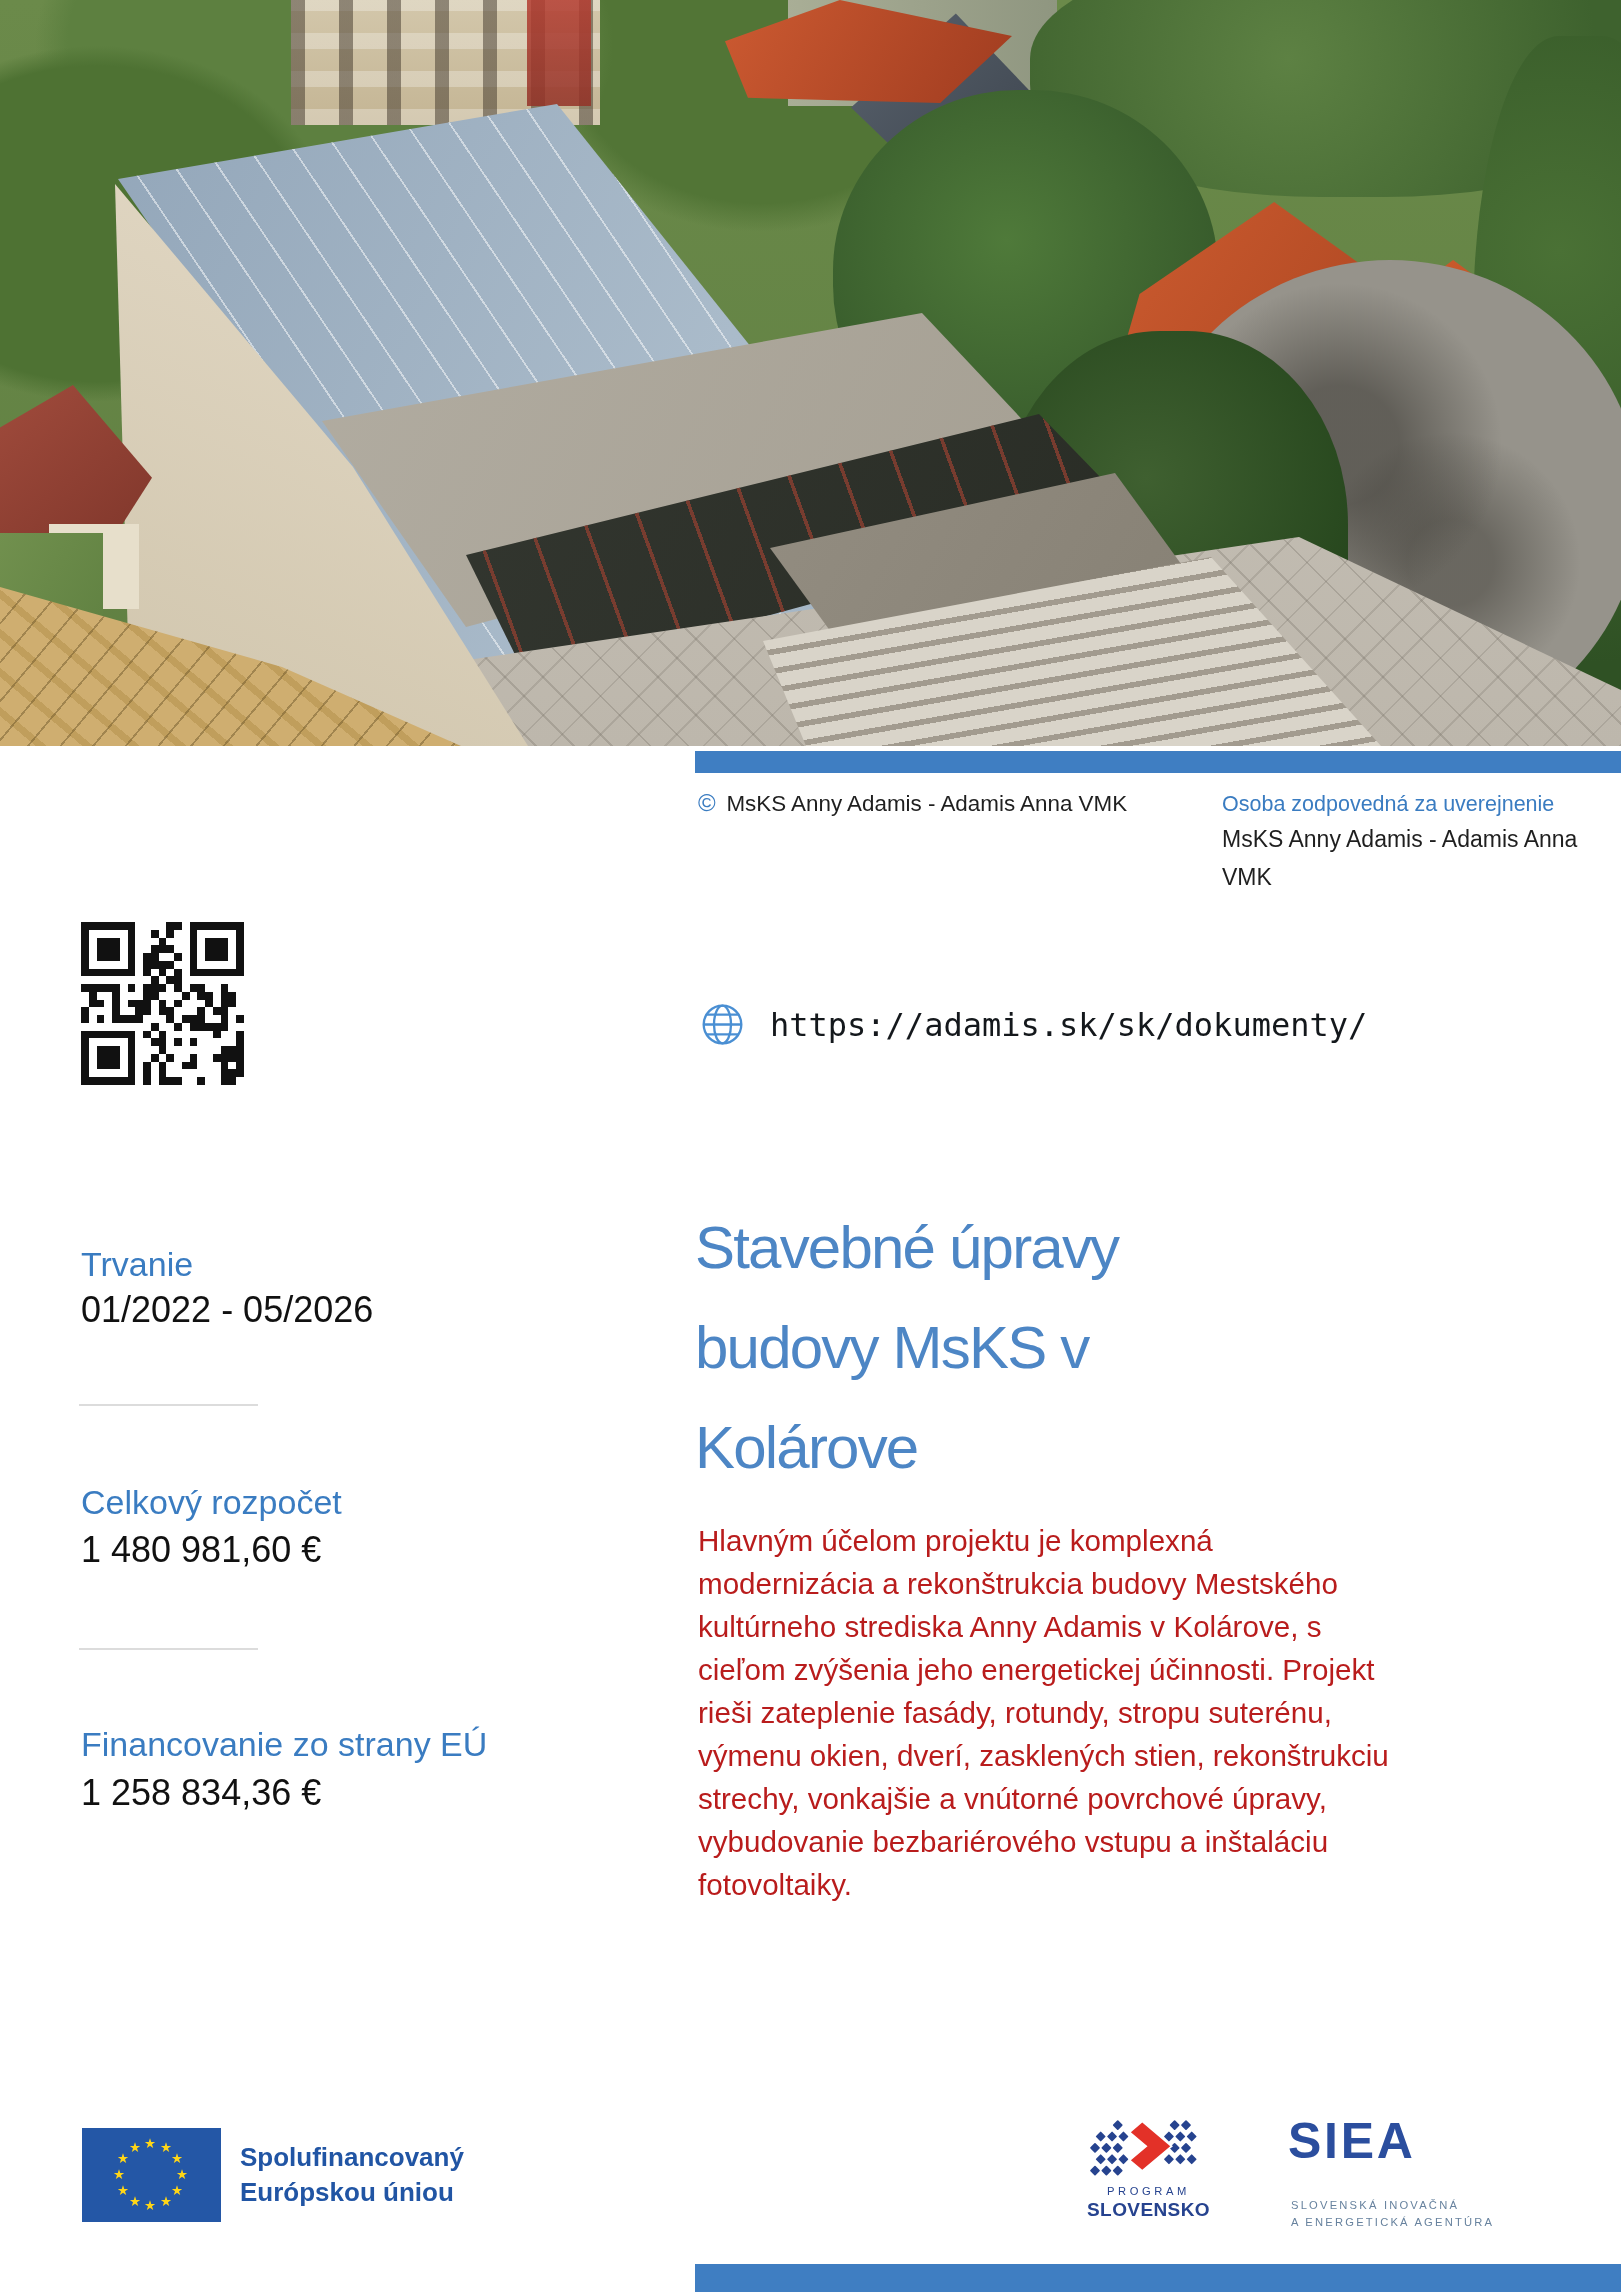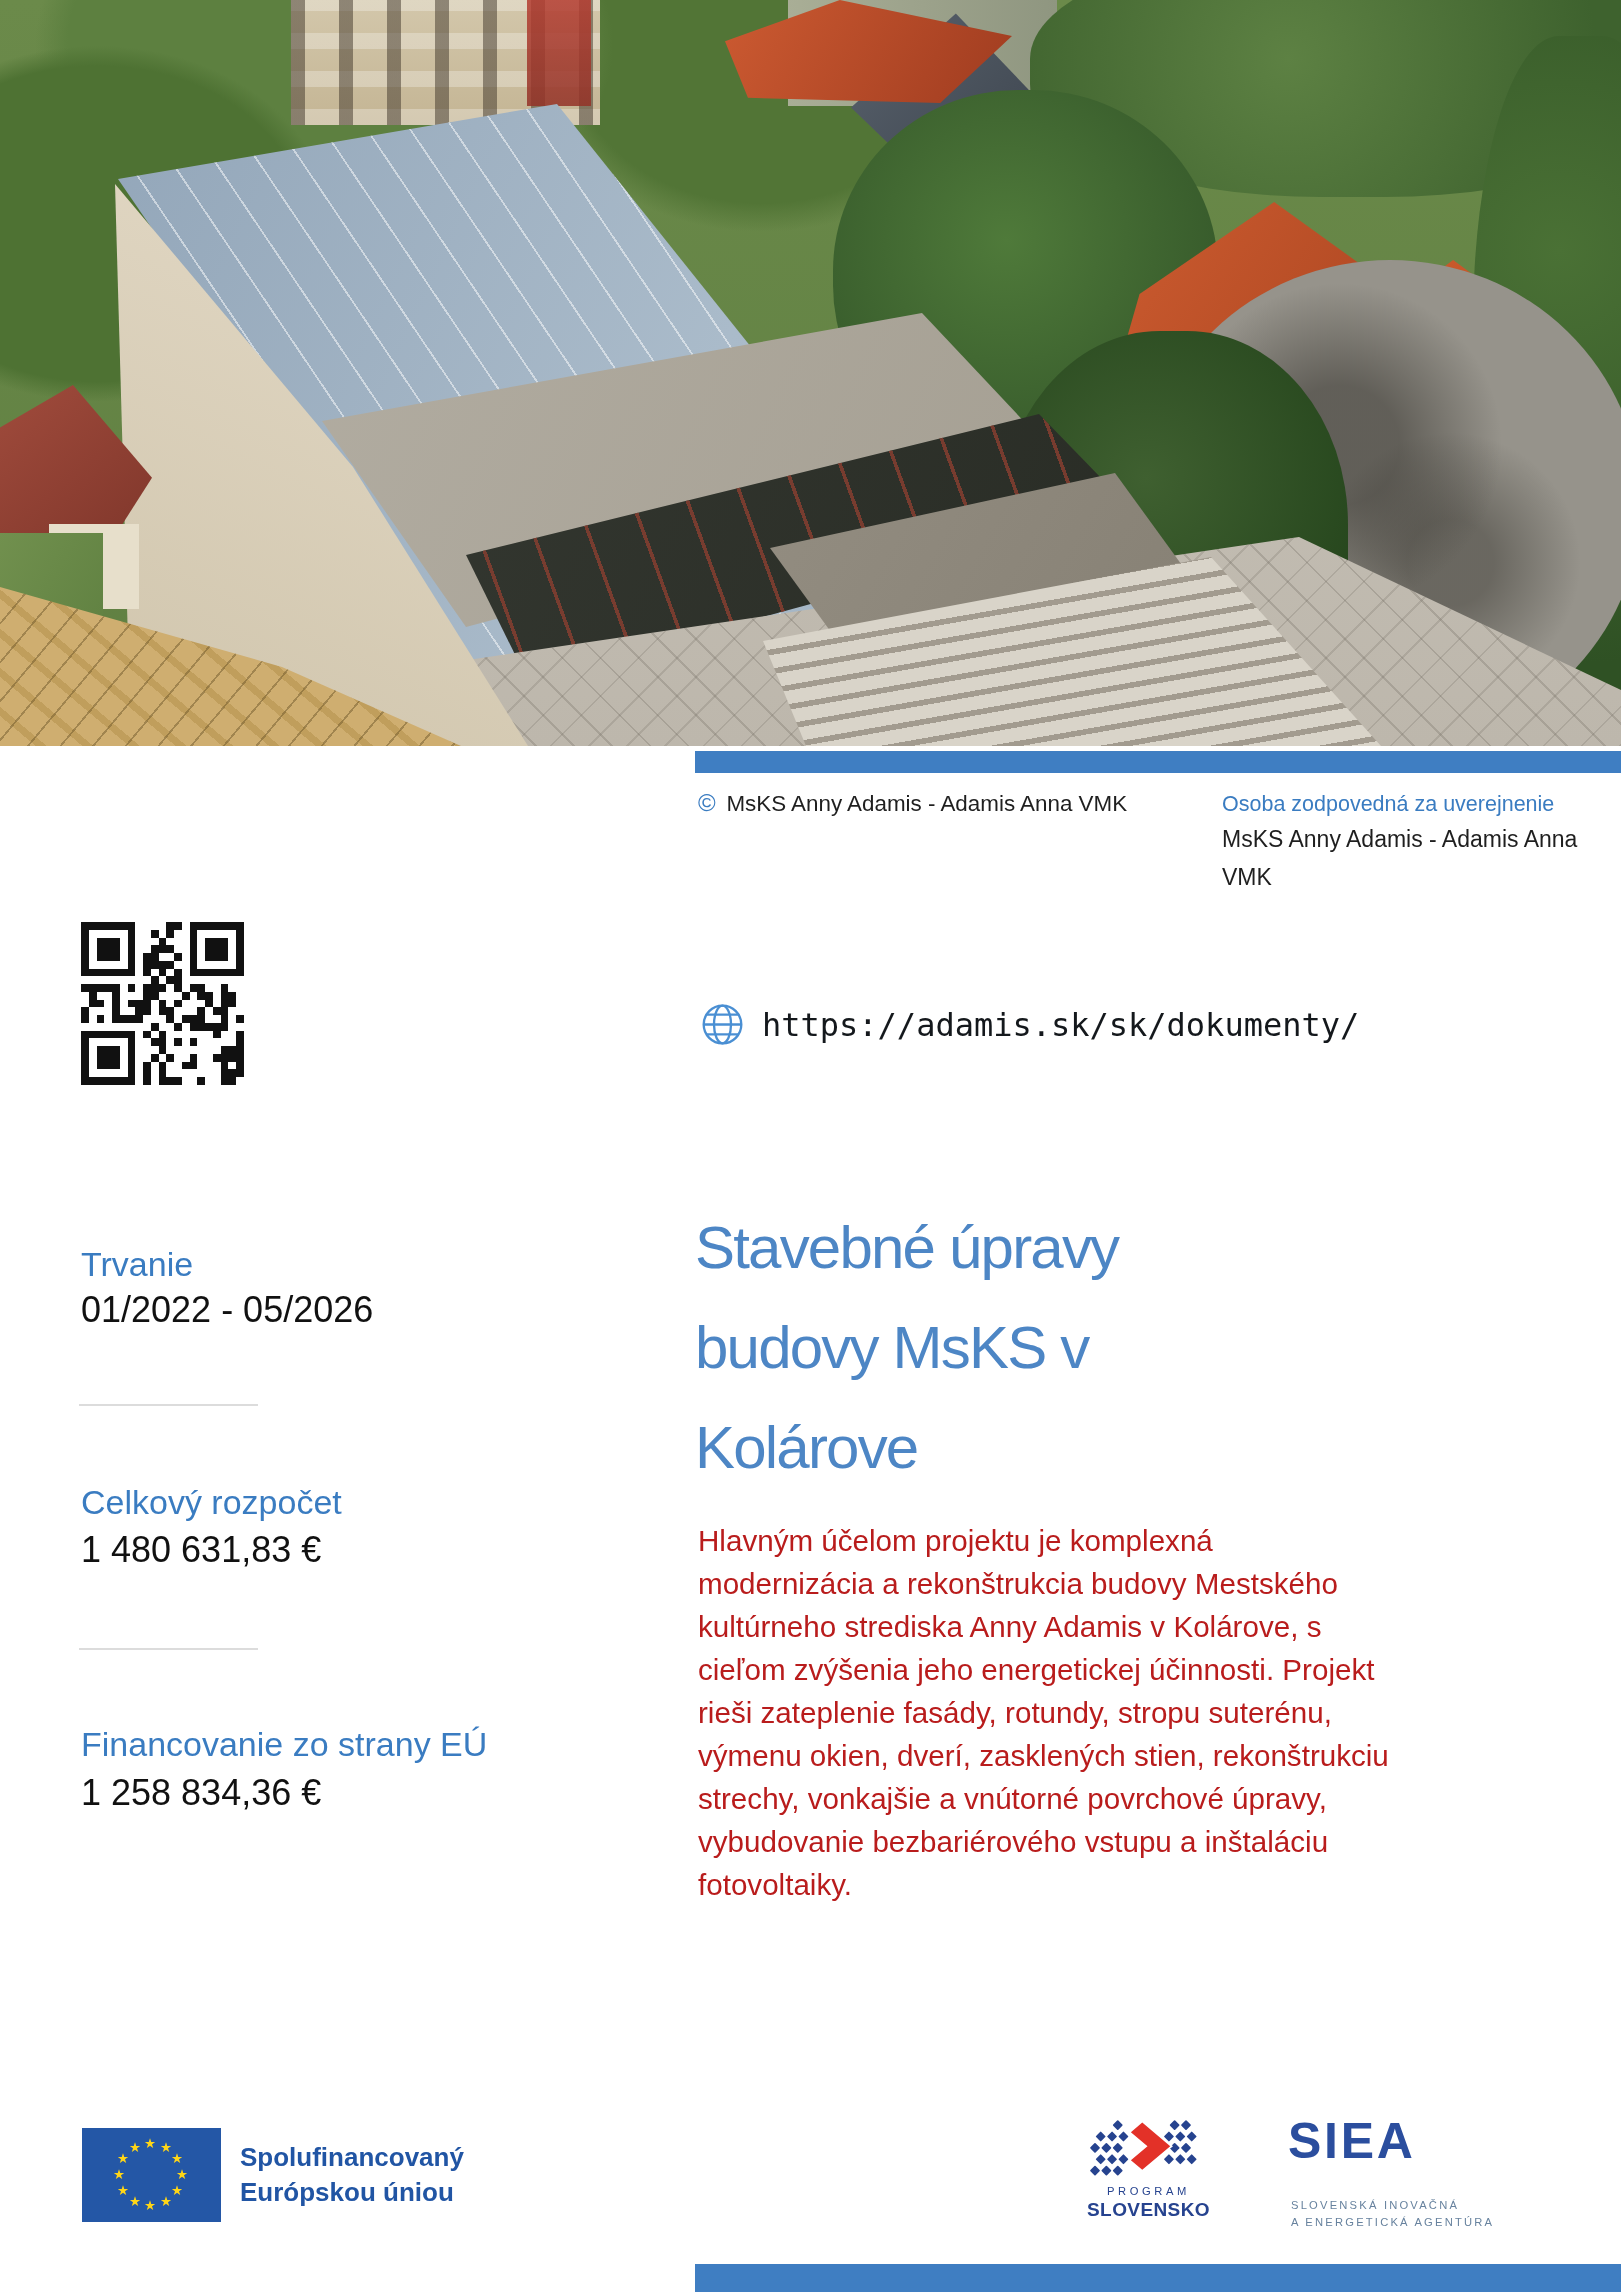--- a/index.html
+++ b/index.html
@@ -87,21 +87,21 @@
 
   
   .credit{position:absolute;left:698px;top:788px;font-size:22.4px;line-height:30px;color:#1f1f1f;}
   .credit .mark{color:#3a7cc1;font-size:24px;margin-right:10.7px;}
   .responsible{position:absolute;left:1222px;top:790px;width:361px;}
   .resp-label{font-size:21.5px;line-height:29px;color:#3a7cc1;}
   .resp-value{margin-top:1px;font-size:23px;line-height:38px;color:#1f1f1f;text-align:left;white-space:pre;}
 
   
   .qr{position:absolute;left:81px;top:922px;width:163px;height:163px;}
-  .urlrow{position:absolute;left:701px;top:1003px;display:flex;align-items:center;gap:18px;}
+  .urlrow{position:absolute;left:701px;top:1003px;display:flex;align-items:center;gap:26px;}
   .urlrow svg{width:43px;height:43px;flex:0 0 auto;}
   .url-text{font-family:"DejaVu Sans Mono",monospace;font-size:32px;color:#14181c;}
 
   
   .fact-label{position:absolute;left:81px;font-size:34px;line-height:39px;color:#3a7cc1;}
   .fact-value{position:absolute;left:81px;font-size:36px;line-height:43px;color:#111111;}
   .divider{position:absolute;left:79px;width:179px;height:1.8px;background:#dcdcdc;}
 
   
   .title{position:absolute;left:695px;top:1198px;font-size:60px;line-height:100px;
@@ -308,21 +308,21 @@
       <line x1="6" y1="13" x2="42" y2="13"></line>
       <line x1="6" y1="35" x2="42" y2="35"></line>
     </svg>
     <span class="url-text">https://adamis.sk/sk/dokumenty/</span>
   </div>
 
   <div class="fact-label" style="top:1245px">Trvanie</div>
   <div class="fact-value" style="top:1288px">01/2022 - 05/2026</div>
   <div class="divider" style="top:1404px"></div>
   <div class="fact-label" style="top:1483px">Celkový rozpočet</div>
-  <div class="fact-value" style="top:1528px">1 480 631,83 €</div>
+  <div class="fact-value" style="top:1528px">1 480 981,60 €</div>
   <div class="divider" style="top:1648px"></div>
   <div class="fact-label" style="top:1725px">Financovanie zo strany EÚ</div>
   <div class="fact-value" style="top:1771px">1 258 834,36 €</div>
 
   <div class="title">Stavebné úpravy
 budovy MsKS v
 Kolárove</div>
   <div class="desc">Hlavným účelom projektu je komplexná
 modernizácia a rekonštrukcia budovy Mestského
 kultúrneho strediska Anny Adamis v Kolárove, s

